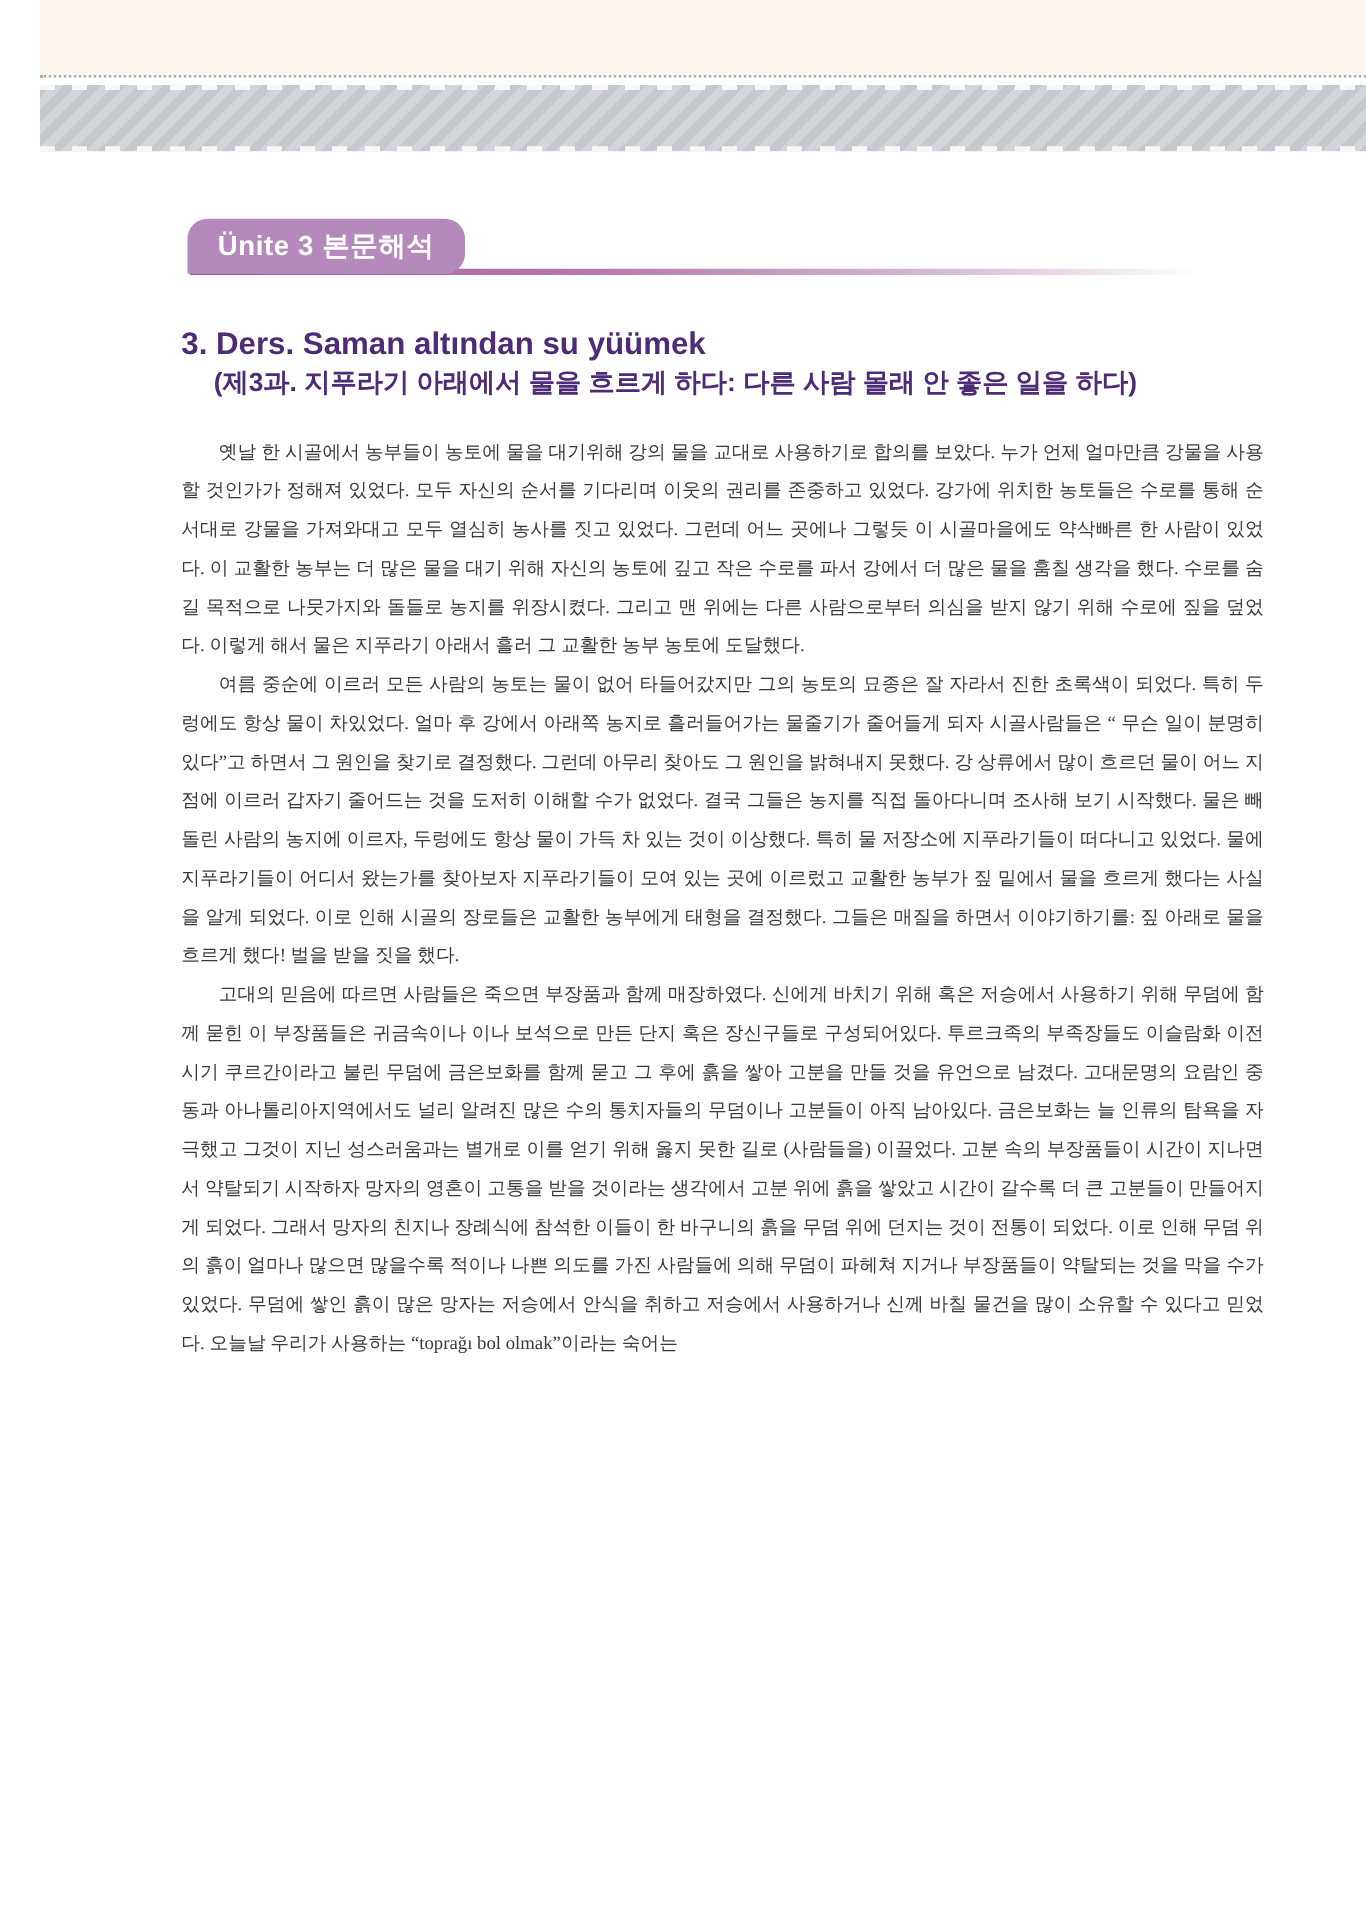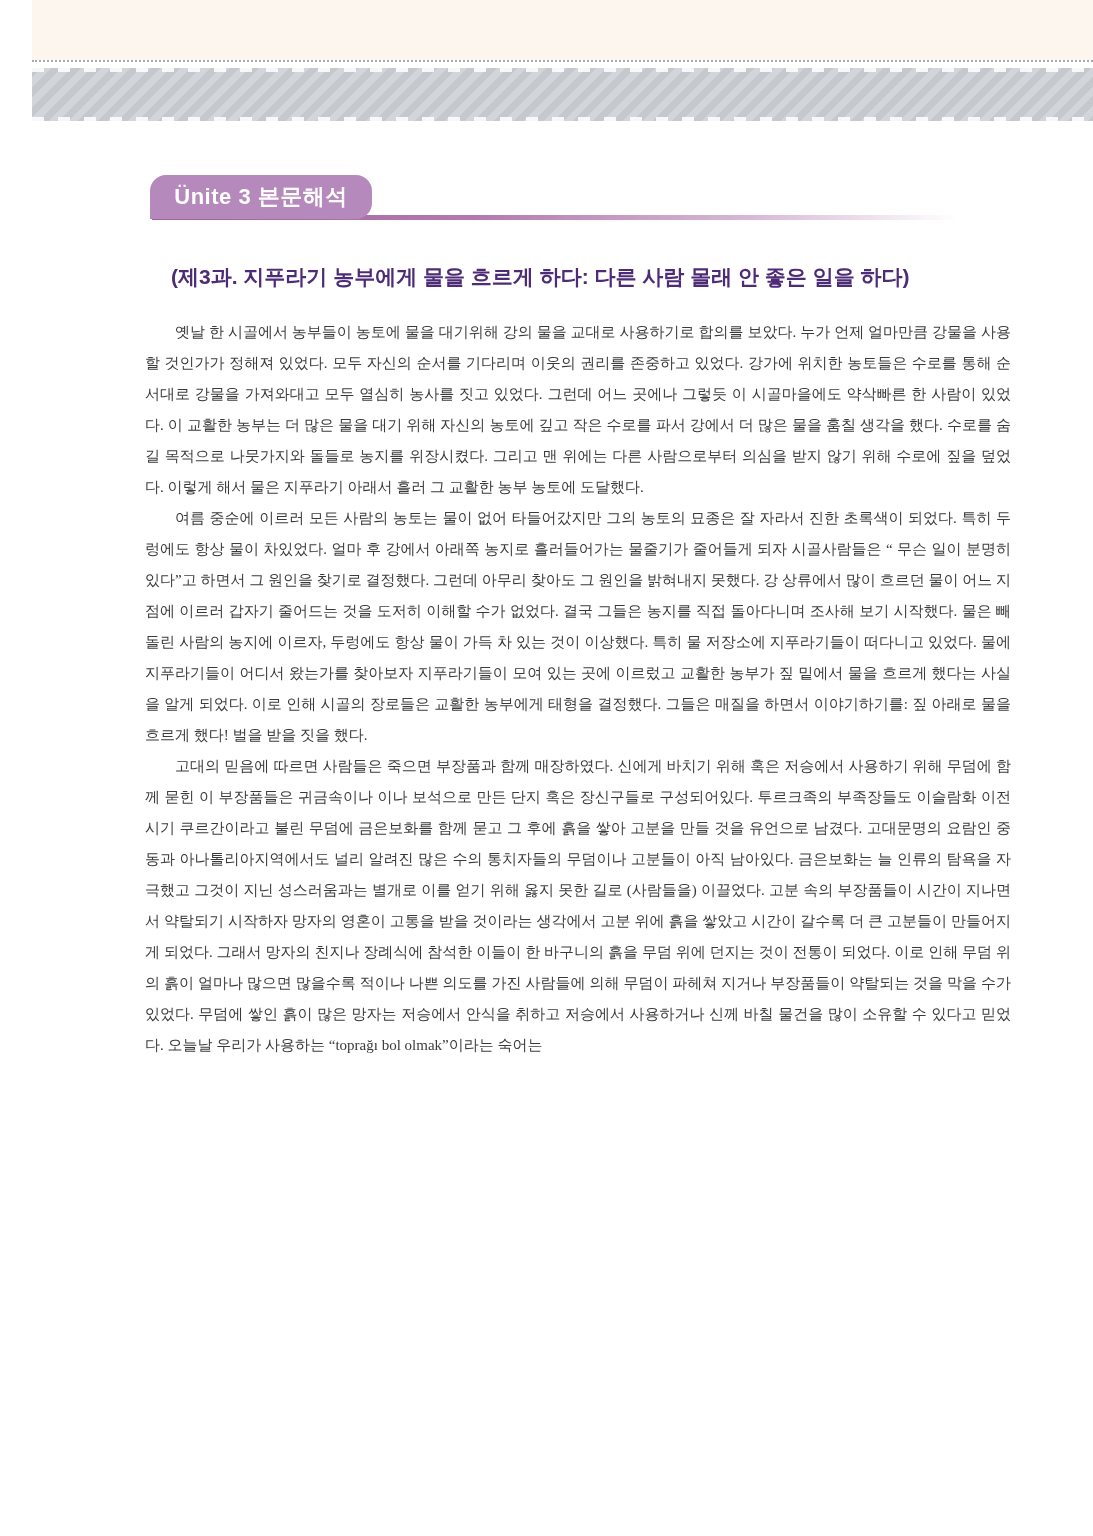--- a/index.html
+++ b/index.html
@@ -101,21 +101,22 @@
   </div>
 
   <div class="accent-line"></div>
   <div class="unit-badge">
     <span>Ünite 3 본문해석</span>
   </div>
 
   <div class="content">
 
     <section>
-      <div class="sec-subtitle">(제3과. 지푸라기 농부에게 물을 흐르게 하다: 다른 사람 몰래 안 좋은 일을 하다)</div>
+      <h2 class="sec-title">3. Ders. Saman altından su yüümek</h2>
+      <div class="sec-subtitle">(제3과. 지푸라기 아래에서 물을 흐르게 하다: 다른 사람 몰래 안 좋은 일을 하다)</div>
       <p class="body-par first-par">옛날 한 시골에서 농부들이 농토에 물을 대기위해 강의 물을 교대로 사용하기로 합의를 보았다. 누가 언제 얼마만큼 강물을 사용할 것인가가 정해져 있었다. 모두 자신의 순서를 기다리며 이웃의 권리를 존중하고 있었다. 강가에 위치한 농토들은 수로를 통해 순서대로 강물을 가져와대고 모두 열심히 농사를 짓고 있었다. 그런데 어느 곳에나 그렇듯 이 시골마을에도 약삭빠른 한 사람이 있었다. 이 교활한 농부는 더 많은 물을 대기 위해 자신의 농토에 깊고 작은 수로를 파서 강에서 더 많은 물을 훔칠 생각을 했다. 수로를 숨길 목적으로 나뭇가지와 돌들로 농지를 위장시켰다. 그리고 맨 위에는 다른 사람으로부터 의심을 받지 않기 위해 수로에 짚을 덮었다. 이렇게 해서 물은 지푸라기 아래서 흘러 그 교활한 농부 농토에 도달했다.</p>
       <p class="body-par">여름 중순에 이르러 모든 사람의 농토는 물이 없어 타들어갔지만 그의 농토의 묘종은 잘 자라서 진한 초록색이 되었다. 특히 두렁에도 항상 물이 차있었다. 얼마 후 강에서 아래쪽 농지로 흘러들어가는 물줄기가 줄어들게 되자 시골사람들은 “ 무슨 일이 분명히 있다”고 하면서 그 원인을 찾기로 결정했다. 그런데 아무리 찾아도 그 원인을 밝혀내지 못했다. 강 상류에서 많이 흐르던 물이 어느 지점에 이르러 갑자기 줄어드는 것을 도저히 이해할 수가 없었다. 결국 그들은 농지를 직접 돌아다니며 조사해 보기 시작했다. 물은 빼돌린 사람의 농지에 이르자, 두렁에도 항상 물이 가득 차 있는 것이 이상했다. 특히 물 저장소에 지푸라기들이 떠다니고 있었다. 물에 지푸라기들이 어디서 왔는가를 찾아보자 지푸라기들이 모여 있는 곳에 이르렀고 교활한 농부가 짚 밑에서 물을 흐르게 했다는 사실을 알게 되었다. 이로 인해 시골의 장로들은 교활한 농부에게 태형을 결정했다. 그들은 매질을 하면서 이야기하기를: 짚 아래로 물을 흐르게 했다! 벌을 받을 짓을 했다.</p>
     </section>
 
     <section>
       <p class="body-par">고대의 믿음에 따르면 사람들은 죽으면 부장품과 함께 매장하였다. 신에게 바치기 위해 혹은 저승에서 사용하기 위해 무덤에 함께 묻힌 이 부장품들은 귀금속이나 이나 보석으로 만든 단지 혹은 장신구들로 구성되어있다. 투르크족의 부족장들도 이슬람화 이전 시기 쿠르간이라고 불린 무덤에 금은보화를 함께 묻고 그 후에 흙을 쌓아 고분을 만들 것을 유언으로 남겼다. 고대문명의 요람인 중동과 아나톨리아지역에서도 널리 알려진 많은 수의 통치자들의 무덤이나 고분들이 아직 남아있다. 금은보화는 늘 인류의 탐욕을 자극했고 그것이 지닌 성스러움과는 별개로 이를 얻기 위해 옳지 못한 길로 (사람들을) 이끌었다. 고분 속의 부장품들이 시간이 지나면서 약탈되기 시작하자 망자의 영혼이 고통을 받을 것이라는 생각에서 고분 위에 흙을 쌓았고 시간이 갈수록 더 큰 고분들이 만들어지게 되었다. 그래서 망자의 친지나 장례식에 참석한 이들이 한 바구니의 흙을 무덤 위에 던지는 것이 전통이 되었다. 이로 인해 무덤 위의 흙이 얼마나 많으면 많을수록 적이나 나쁜 의도를 가진 사람들에 의해 무덤이 파헤쳐 지거나 부장품들이 약탈되는 것을 막을 수가 있었다. 무덤에 쌓인 흙이 많은 망자는 저승에서 안식을 취하고 저승에서 사용하거나 신께 바칠 물건을 많이 소유할 수 있다고 믿었다. 오늘날 우리가 사용하는 “toprağı bol olmak”이라는 숙어는</p>
     </section>
 
   </div>
 

